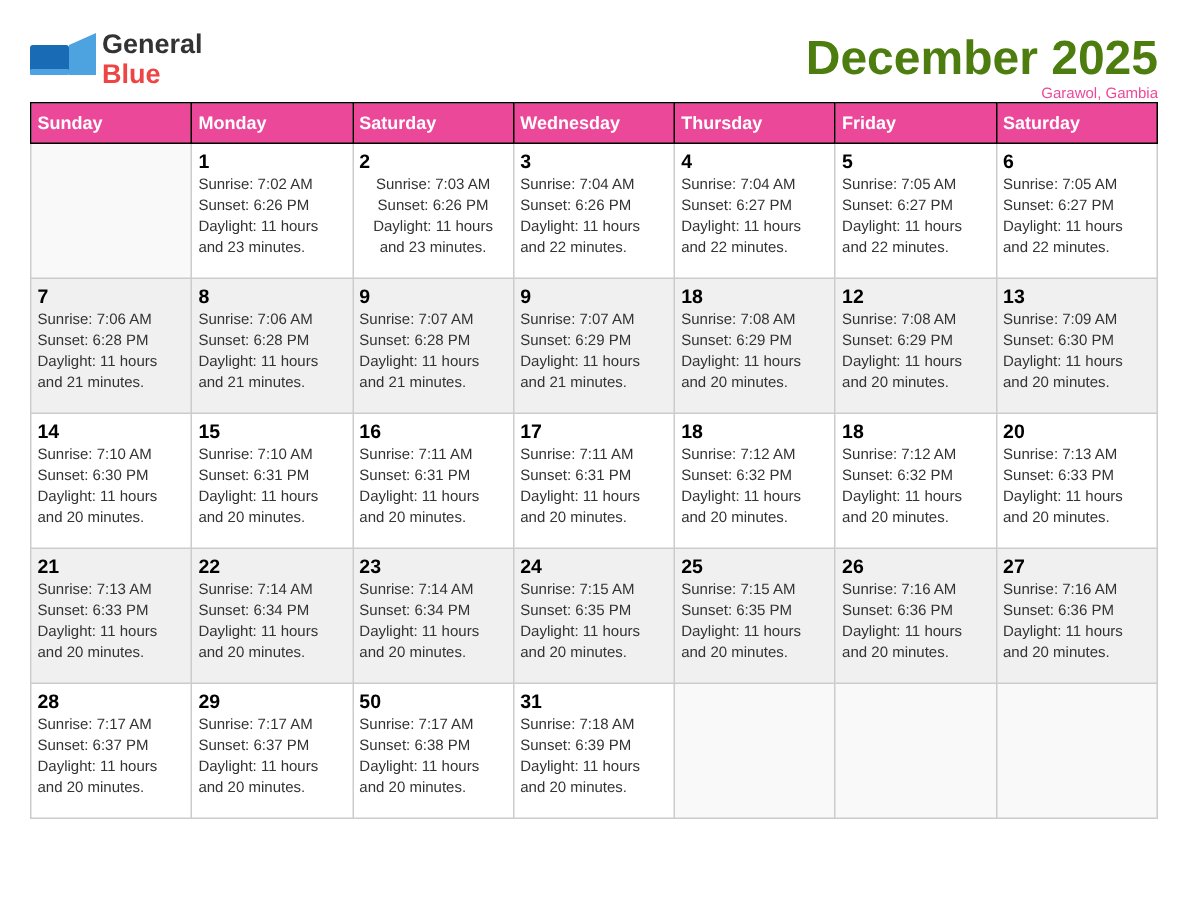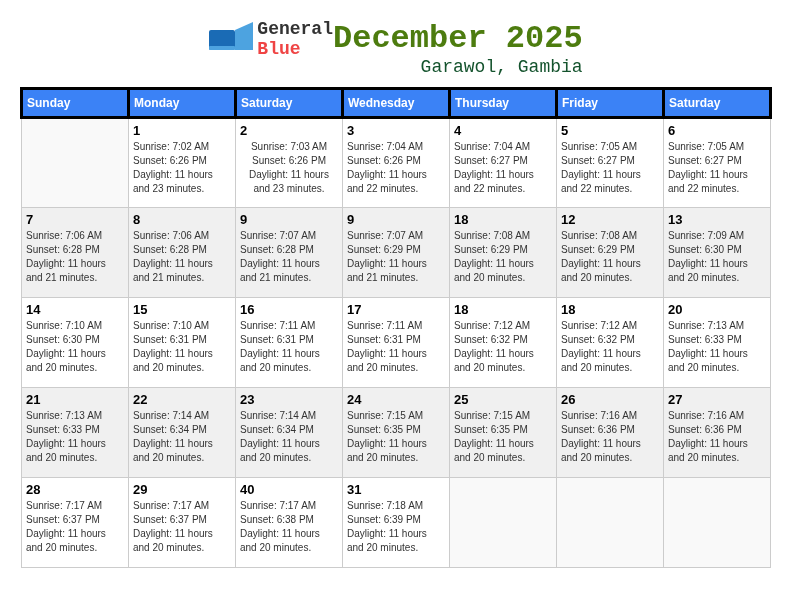--- a/index.html
+++ b/index.html
@@ -5,55 +5,53 @@
     * { box-sizing: border-box; margin: 0; padding: 0; }
     body {
       font-family: Arial, sans-serif;
       background: #fff;
       width: 792px;
       min-height: 612px;
       padding: 20px;
     }
     .header {
       display: flex;
-      justify-content: center;
+      justify-content: space-between;
       align-items: flex-start;
-      margin-bottom: 10px;
-      font-family: Liberation Mono, monospace;
     }
     .logo {
       display: flex;
       flex-direction: column;
       align-items: flex-start;
     }
     .title-block {
       text-align: right;
     }
     .month-title {
       font-size: 32px;
       font-weight: bold;
       color: #4d7c0f;
     }
     .subtitle {
-      font-size: 18px;
-      color: #14532d;
+      font-size: 10px;
+      color: #ec4899;
     }
     .calendar {
       width: 100%;
       border-collapse: collapse;
       font-size: 11px;
     }
     .calendar th {
-      background: #3b82f6;
+      background: #ec4899;
       color: #fff;
       padding: 6px 4px;
       text-align: left;
       font-size: 12px;
       font-weight: bold;
-      border: 3px solid #000000;
+      border: 1px solid #000000;
     }
     .calendar td {
       border: 1px solid #ccc;
       vertical-align: top;
       padding: 4px;
       width: calc(100% / 7);
       height: 90px;
     }
     .calendar td.empty {
       background: #f9f9f9;
@@ -319,21 +317,21 @@
 and 20 minutes.</div>
         </td>
         <td>
           <div class="day-num">29</div>
           <div class="day-info" style="white-space: pre-line;">Sunrise: 7:17 AM
 Sunset: 6:37 PM
 Daylight: 11 hours
 and 20 minutes.</div>
         </td>
         <td>
-          <div class="day-num">40</div>
+          <div class="day-num">50</div>
           <div class="day-info" style="white-space: pre-line;">Sunrise: 7:17 AM
 Sunset: 6:38 PM
 Daylight: 11 hours
 and 20 minutes.</div>
         </td>
         <td>
           <div class="day-num">31</div>
           <div class="day-info" style="white-space: pre-line;">Sunrise: 7:18 AM
 Sunset: 6:39 PM
 Daylight: 11 hours

